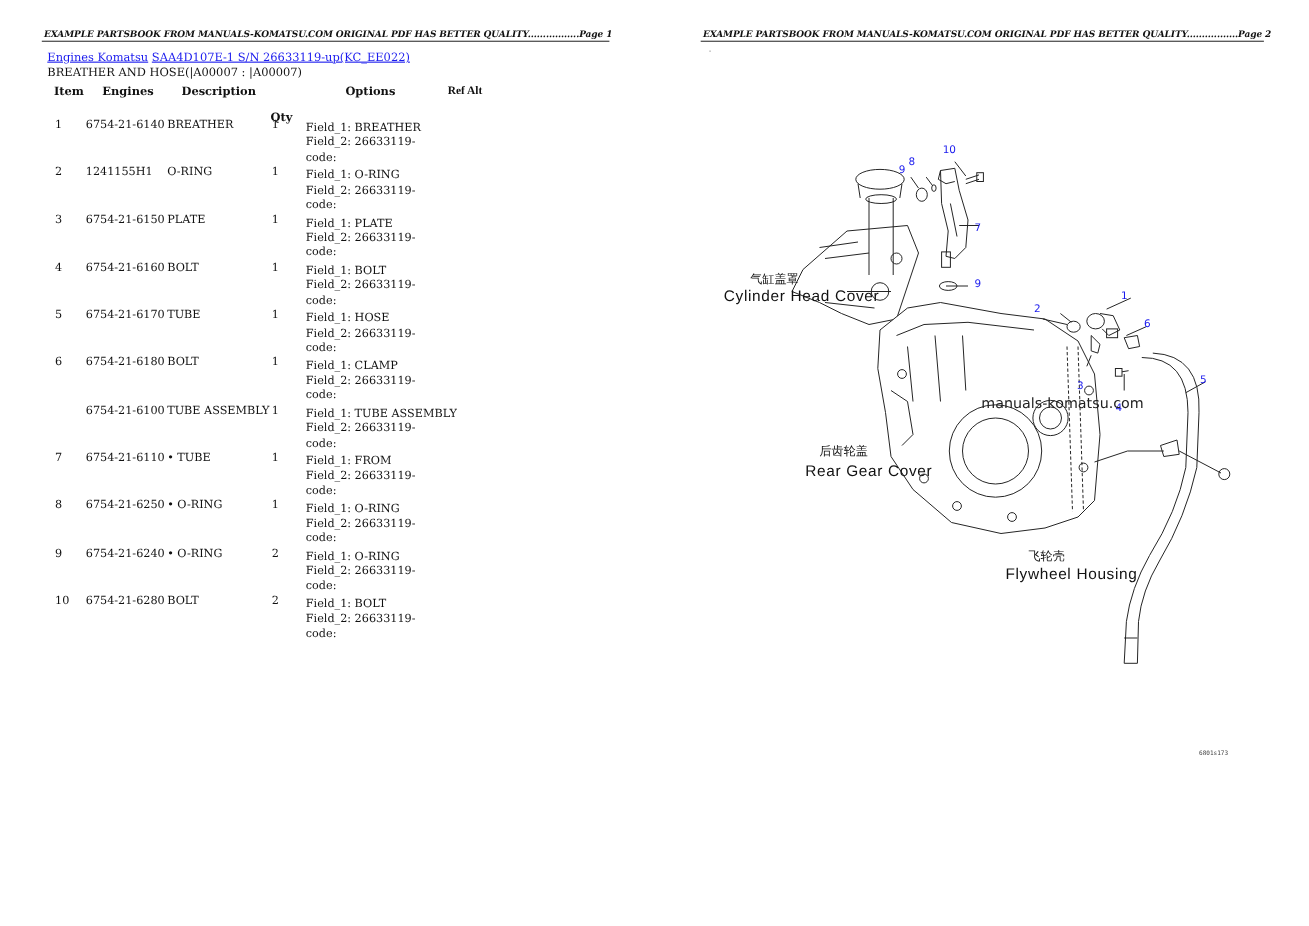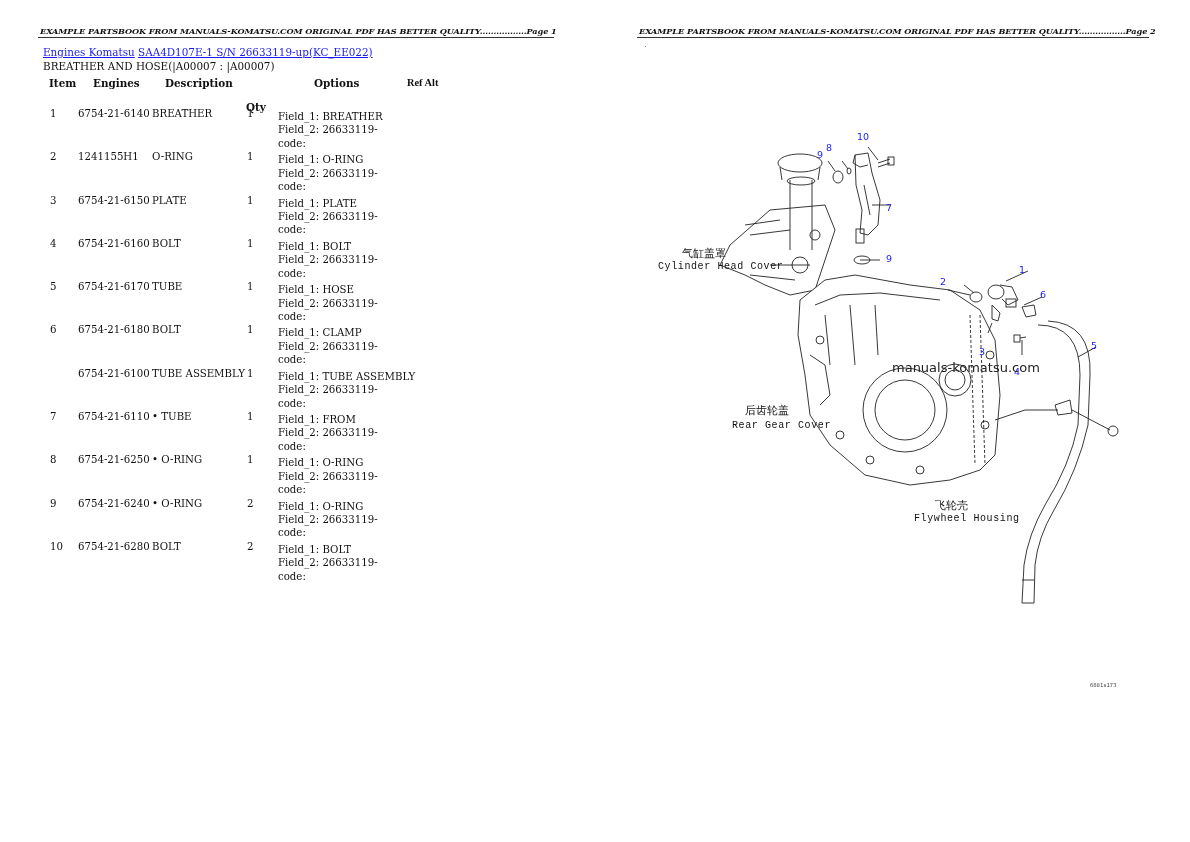--- a/index.html
+++ b/index.html
@@ -34,21 +34,21 @@
   .c-item { left: 50px; top: 14px; }
   .c-part { left: 78px; top: 14px; }
   .c-desc { left: 152px; top: 14px; }
   .c-qty { left: 247px; top: 14px; }
   .c-opt { left: 278px; top: 0px; line-height: 13.4px; margin-top: 16px; }
   .c-opt div { white-space: nowrap; }
 
   .diagram { position: absolute; left: 650px; top: 125px; width: 480px; height: 490px; }
   .callout { position: absolute; font-family: "DejaVu Sans", sans-serif; font-size: 9.5px; color: #1a1aee; }
   .label-cn { position: absolute; font-family: "DejaVu Sans", sans-serif; font-size: 11px; color: #111; white-space: nowrap; }
-  .label-en { position: absolute; font-family: Liberation Mono, monospace; font-size: 10px; color: #111; white-space: nowrap; letter-spacing: 0.6px; }
+  .label-en { position: absolute; font-family: Liberation Sans, sans-serif; font-size: 14px; color: #111; white-space: nowrap; letter-spacing: 0.6px; }
   .watermark { position: absolute; font-family: "DejaVu Sans", sans-serif; font-size: 13px; color: #222; white-space: nowrap; }
   .figcode { position: absolute; left: 1090px; top: 682px; font-family: "DejaVu Sans Mono", monospace; font-size: 5.5px; color: #444; }
 </style>
 </head>
 <body>
 
 <div class="page page1">
   <div class="hdr">EXAMPLE PARTSBOOK FROM MANUALS-KOMATSU.COM ORIGINAL PDF HAS BETTER QUALITY.................Page 1</div>
   <div class="hdr-rule"></div>
 

